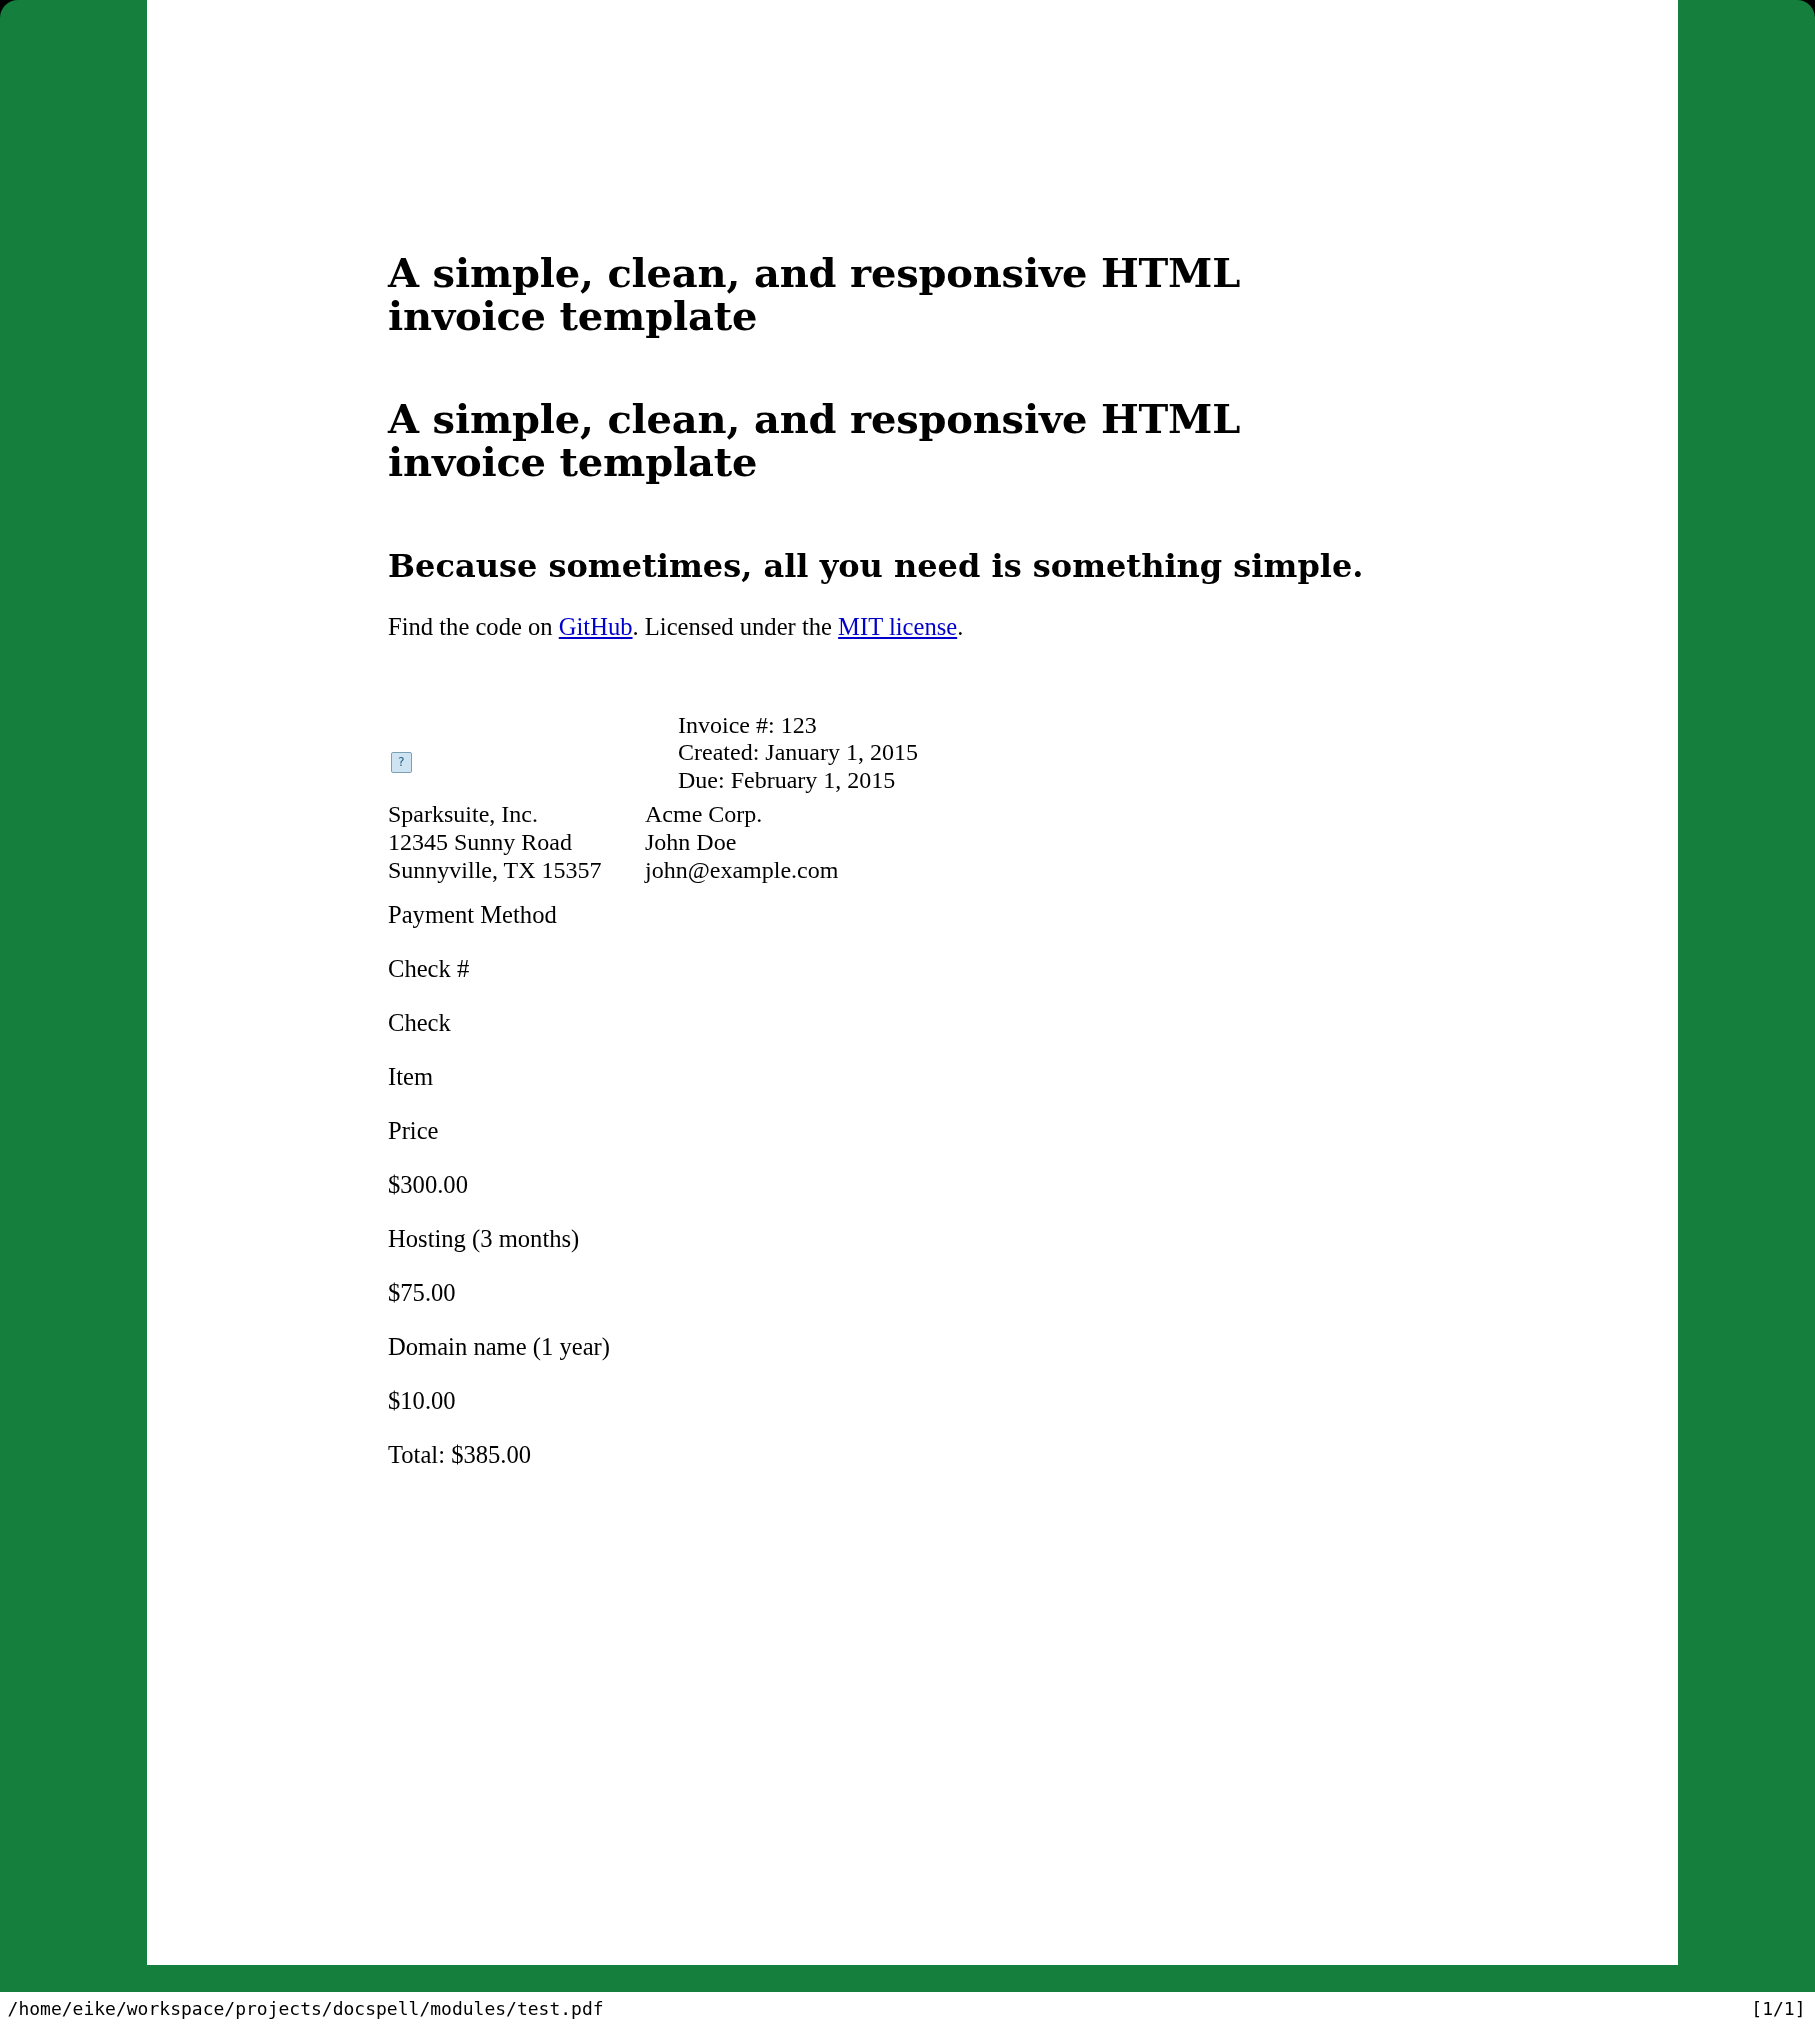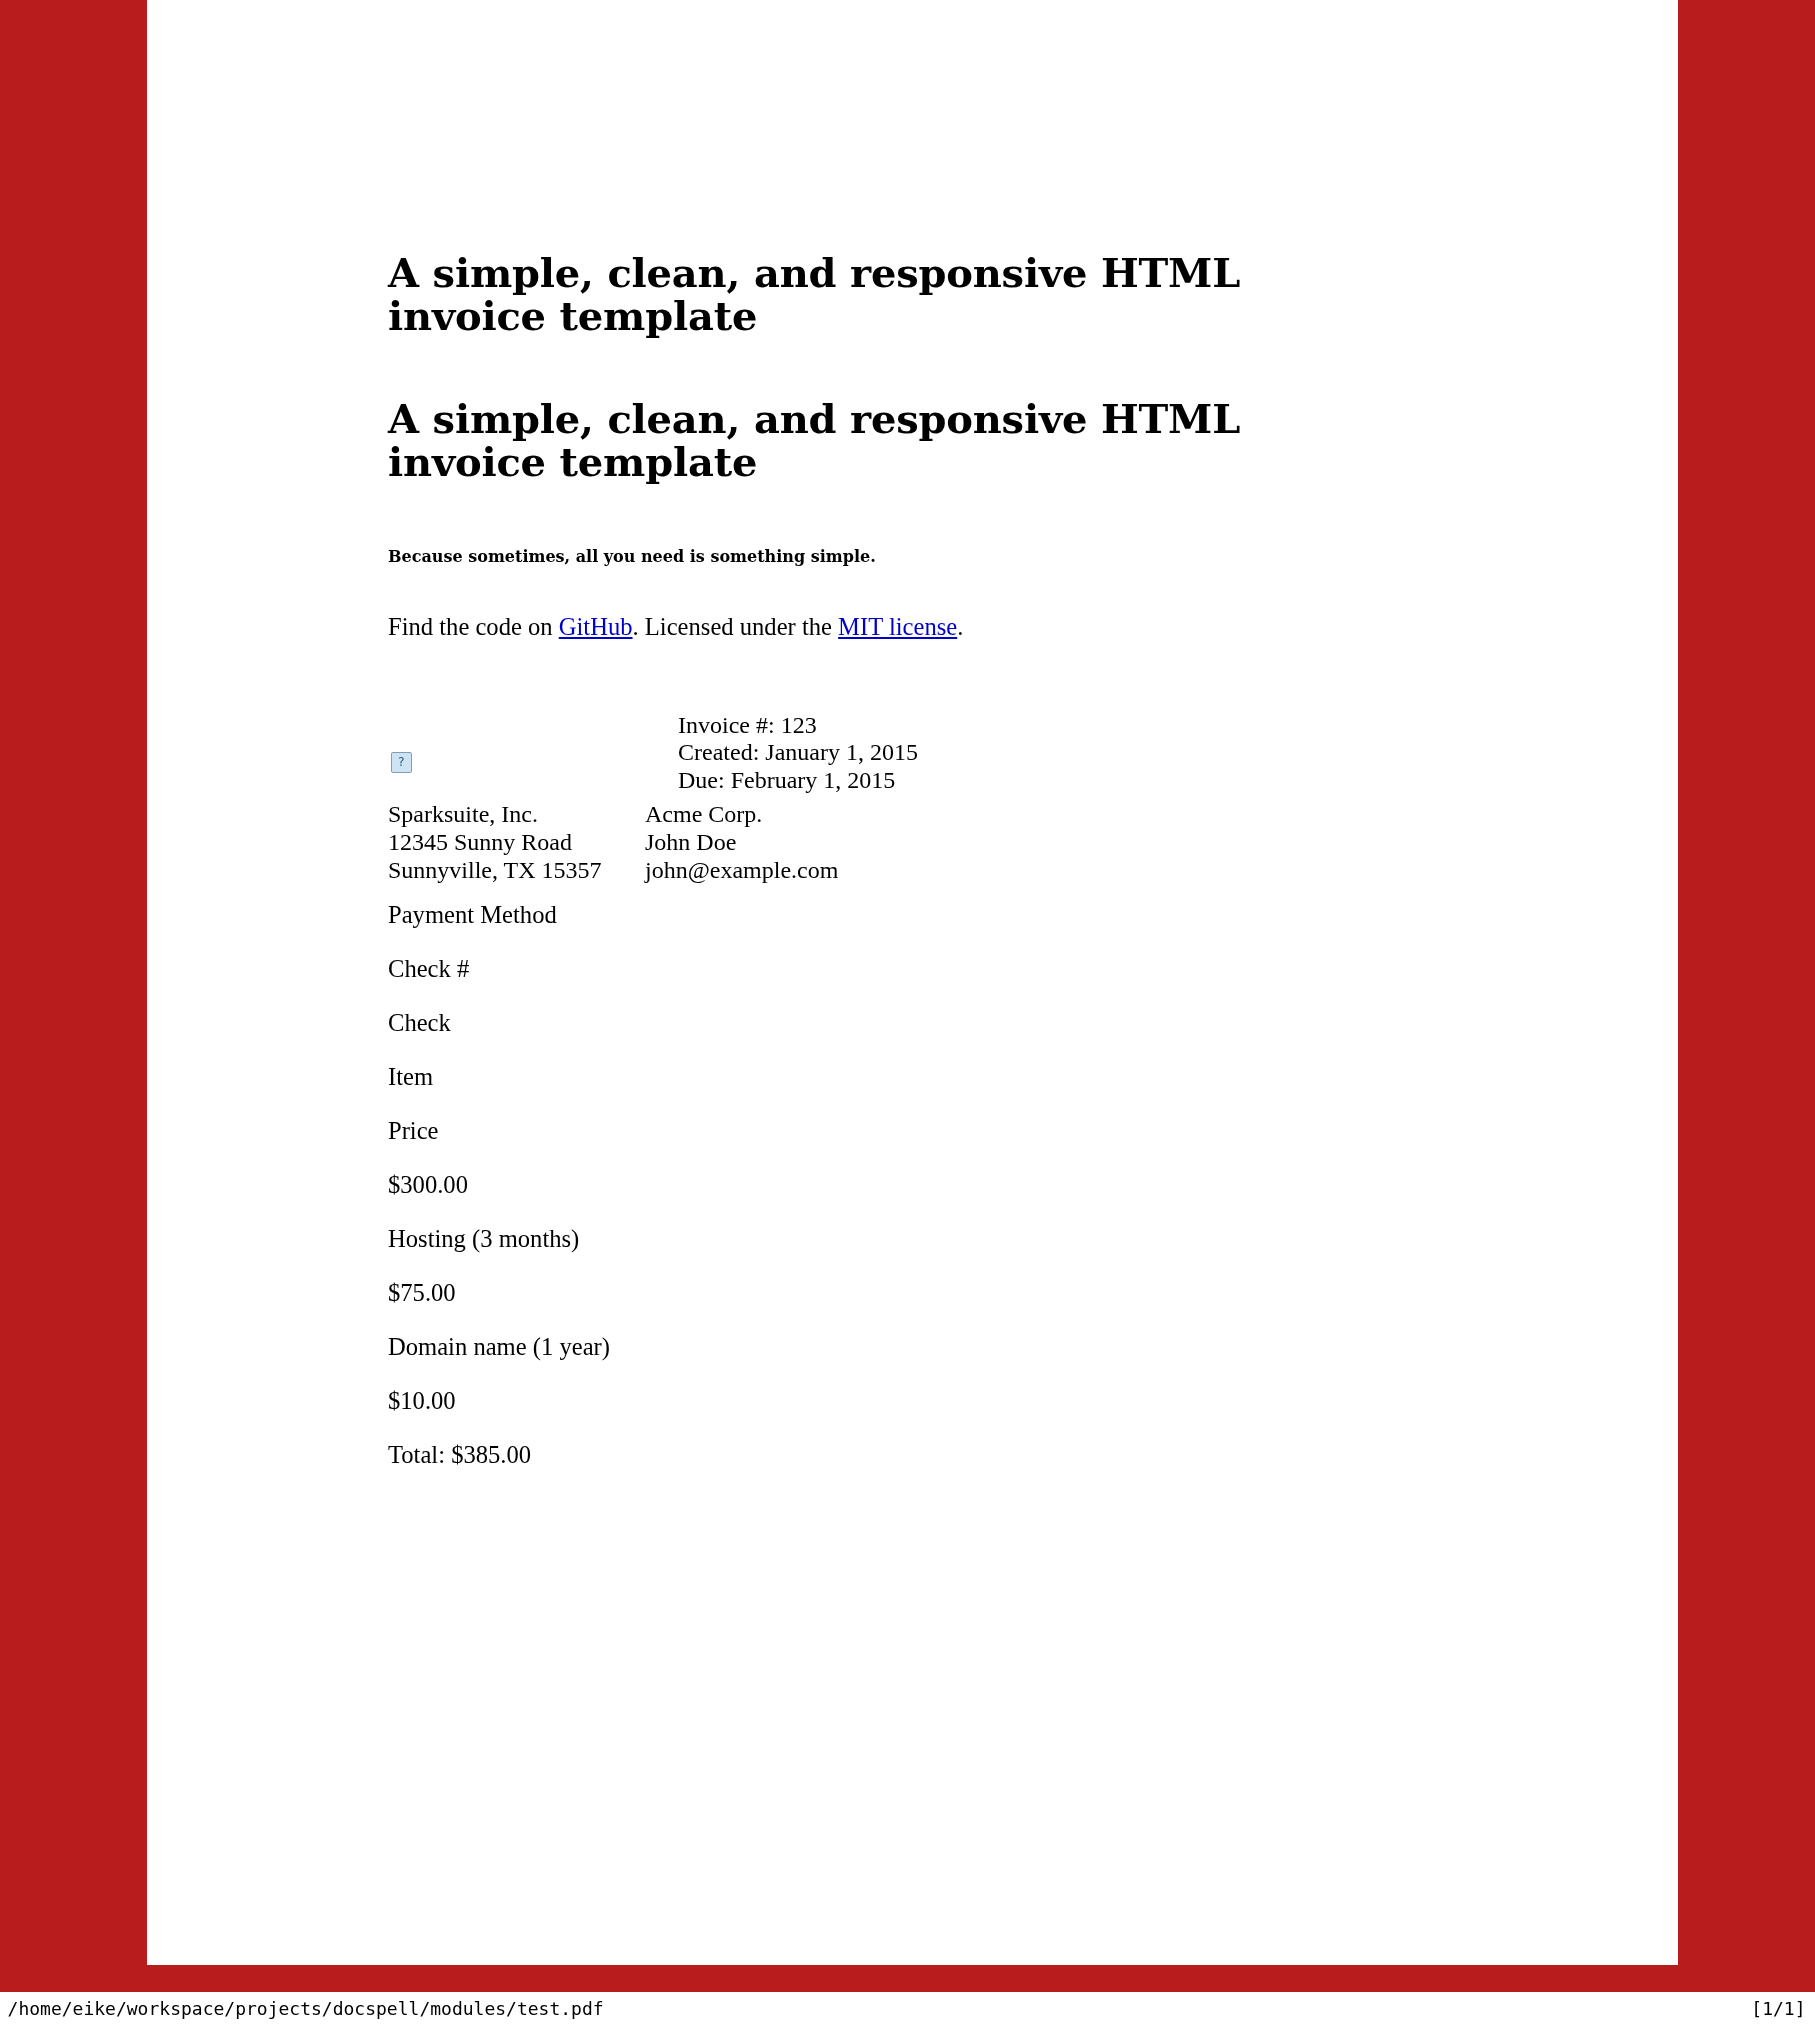--- a/index.html
+++ b/index.html
@@ -14,21 +14,22 @@
     overflow: hidden;
     font-family: "Liberation Serif", serif;
   }
 
   
   #viewer {
     position: absolute;
     left: 0; top: 0;
     width: 1815px;
     height: 2026px;
-    background: #b91c1c;
+    background: #15803d;
+    border-radius: 18px;
   }
 
   
   #page {
     position: absolute;
     left: 147px;
     top: 0px;
     width: 1531px;
     height: 1965px;
     background: #ffffff;
@@ -77,21 +78,21 @@
   }
   .title-1 { position: absolute; top: 251px; left: 0; width: 1022px; }
   .title-2 { position: absolute; top: 397px; left: 0; width: 1022px; }
 
   .subtitle {
     position: absolute;
     top: 547px;
     left: 0;
     font-family: "DejaVu Serif", serif;
     font-weight: bold;
-    font-size: 16px;
+    font-size: 32px;
     color: #000;
     white-space: nowrap;
   }
 
   .findcode {
     position: absolute;
     top: 613px;
     left: 0;
     font-size: 24.6px;
     color: #000;

